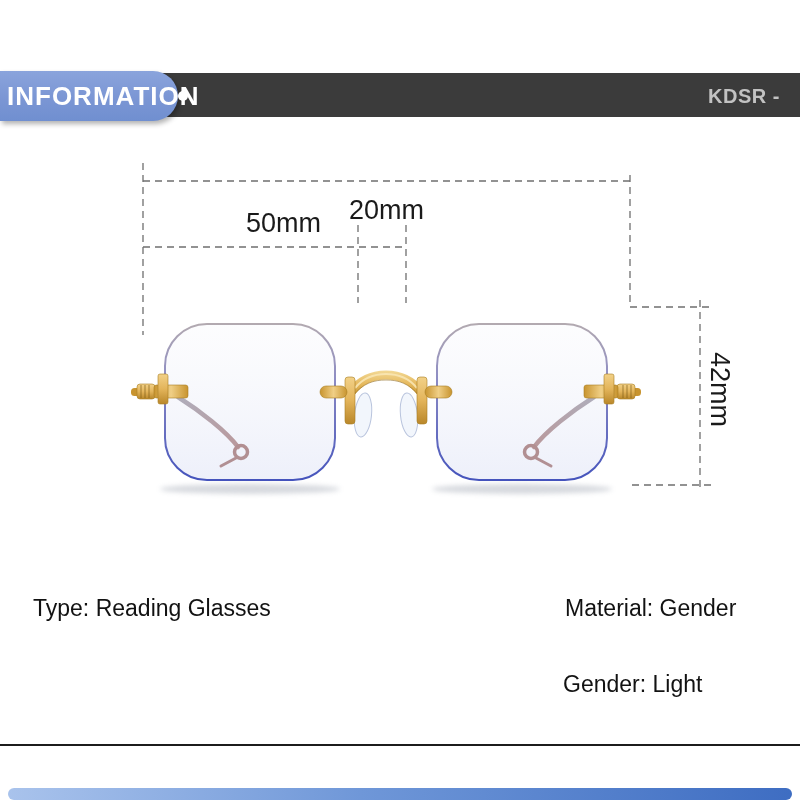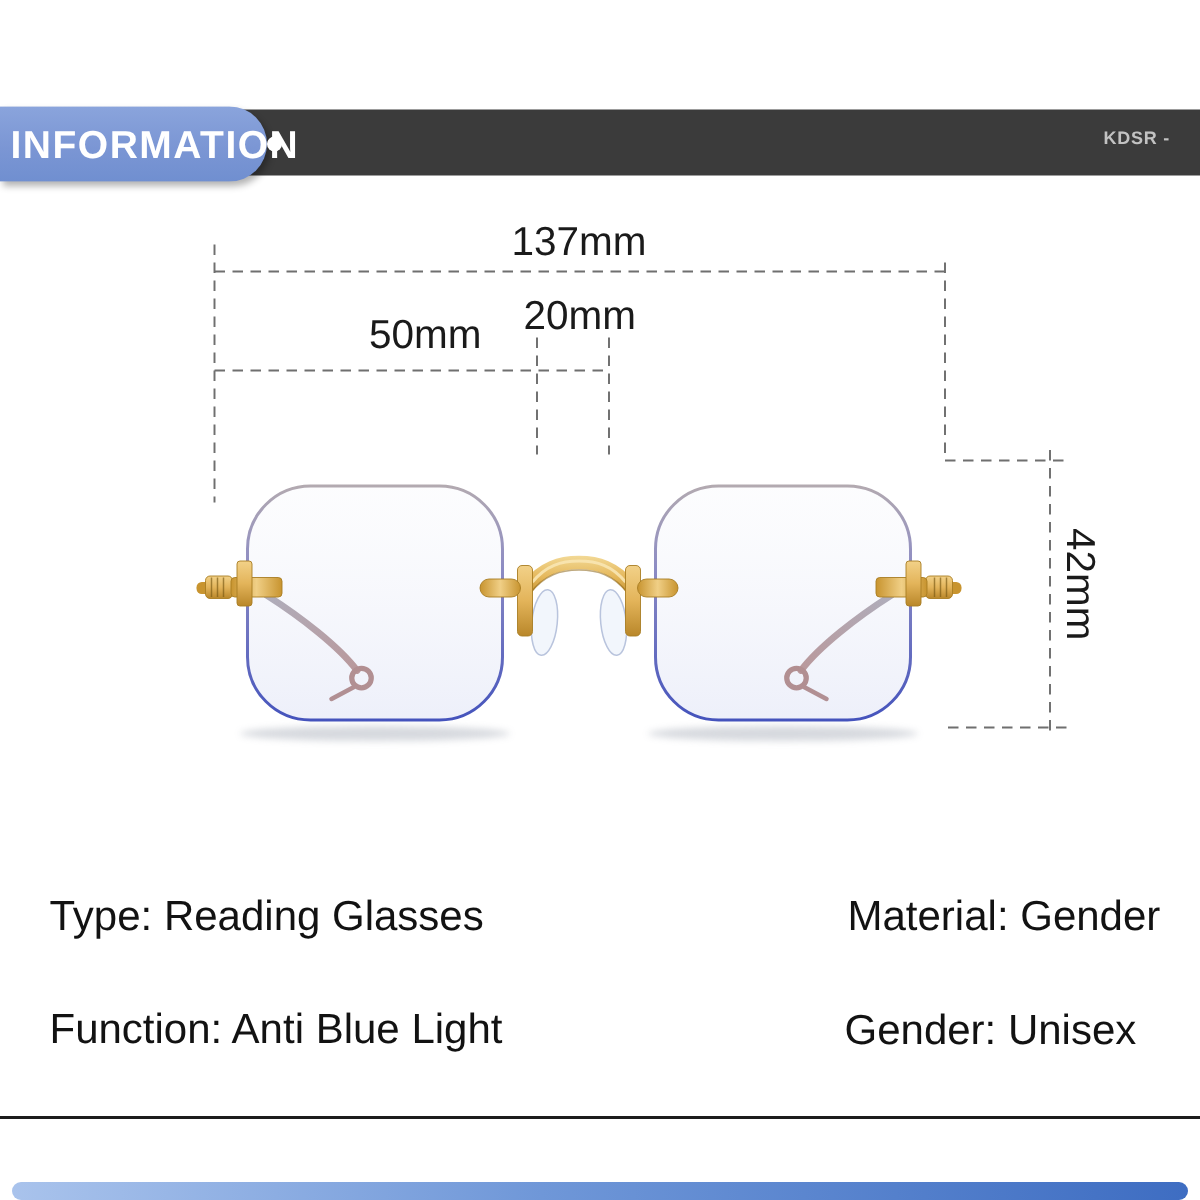--- a/index.html
+++ b/index.html
@@ -20,37 +20,37 @@
   }
   .info-pill span{
     display:block;line-height:50px;padding-left:7px;
     color:#ffffff;font-size:26px;font-weight:bold;letter-spacing:1px;white-space:nowrap;
   }
   .header-dot{
     position:absolute;left:178px;top:91px;width:10px;height:10px;border-radius:50%;
     background:#ffffff;
   }
   .model-code{
-    position:absolute;right:20px;top:85px;color:#c2c2c2;font-size:12px;font-weight:bold;
+    position:absolute;right:20px;top:85px;color:#c2c2c2;font-size:20px;font-weight:bold;
     letter-spacing:0.5px;
   }
   
   .dim{
     position:absolute;color:#1a1a1a;font-size:27px;white-space:nowrap;
   }
   .dim-total{left:341px;top:146px;}
   .dim-lens-w{left:221px;top:208px;margin-left:25px;}
   .dim-bridge{left:349px;top:195px;}
   .dim-lens-h{left:704px;top:352px;writing-mode:vertical-rl;}
   
   .diagram-svg{position:absolute;left:0;top:0;width:800px;height:800px;}
   
   .divider{position:absolute;left:0;top:744px;width:800px;height:2px;background:#1c1c1c;}
   
-  .spec{position:absolute;color:#121212;font-size:28px;white-space:nowrap;}
+  .spec{position:absolute;color:#121212;font-size:23px;white-space:nowrap;}
   .spec-type{left:33px;top:595px;}
   .spec-material{left:565px;top:595px;}
   .spec-function{left:33px;top:670px;}
   .spec-gender{left:563px;top:671px;}
   
   .bottom-bar{
     position:absolute;left:8px;top:788px;width:784px;height:12px;border-radius:6px;
     background:linear-gradient(90deg,#a9c3ec 0%,#6f97d8 45%,#3e6dc2 100%);
   }
 </style>
@@ -164,26 +164,24 @@
       <g>
         <rect x="632" y="388" width="9" height="8" rx="3.5" fill="#c8942f"></rect>
         <rect x="617" y="384" width="18" height="15" rx="3" fill="url(#goldV)" stroke="#a87d22" stroke-width="0.6"></rect>
         <path d="M623,385 V398 M627,385 V398 M631,385 V398" stroke="#7a5a14" stroke-width="1" opacity="0.65"></path>
         <rect x="584" y="385" width="34" height="13" rx="2.5" fill="url(#goldH)" stroke="#a87d22" stroke-width="0.6"></rect>
         <rect x="604" y="374" width="10" height="30" rx="2" fill="url(#goldV)" stroke="#a87d22" stroke-width="0.6"></rect>
       </g>
     </g>
   </svg>
 
-  <div class="dim dim-total">137mm</div>
   <div class="dim dim-lens-w">50mm</div>
   <div class="dim dim-bridge">20mm</div>
   <div class="dim dim-lens-h">42mm</div>
 
   <div class="divider"></div>
 
   <div class="spec spec-type">Type: Reading Glasses</div>
   <div class="spec spec-material">Material: Gender</div>
-  <div class="spec spec-function">Function: Anti Blue Light</div>
-  <div class="spec spec-gender">Gender: Unisex</div>
+  <div class="spec spec-gender">Gender: Light</div>
 
   <div class="bottom-bar"></div>
 </div>
 
 </body></html>

